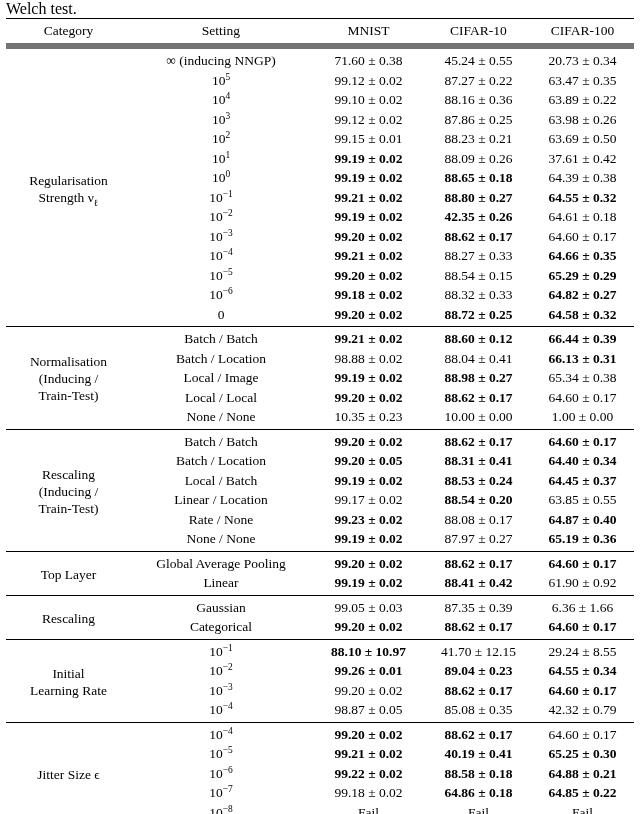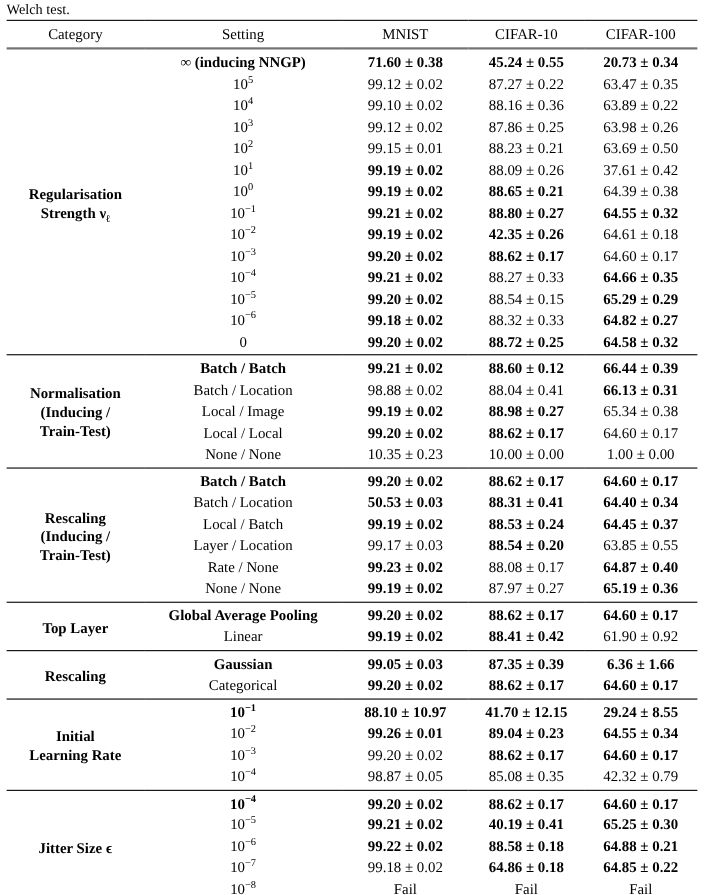--- a/index.html
+++ b/index.html
@@ -11,33 +11,33 @@
     width: 640px;
     height: 814px;
     overflow: hidden;
     color: #000000;
     font-family: "Liberation Serif", serif;
   }
   .page {
     padding: 1px 6px 0 6px;
   }
   .caption {
-    font-size: 13px;
+    font-size: 16px;
     line-height: 15px;
     margin: 0 0 2px 0;
     text-align: left;
   }
   table.results {
     border-collapse: collapse;
     width: 628px;
     table-layout: fixed;
   }
   thead {
     border-top: 1.5px solid #000;
-    border-bottom: 2px solid #737373;
+    border-bottom: 6px solid #737373;
     margin-top: 44px;
   }
   th {
     font-weight: normal;
     font-size: 13.5px;
     padding: 4px 2px;
     text-align: center;
   }
   tbody {
     border-top: 1.5px solid #000;
@@ -46,21 +46,21 @@
     border-bottom: 1.5px solid #000;
   }
   td {
     text-align: center;
     font-size: 13.5px;
     line-height: 19.5px;
     padding: 0 2px;
     vertical-align: middle;
     white-space: nowrap;
   }
-  tbody tr:first-child td { padding-top: 2px; font-weight: bold; }
+  tbody tr:first-child td { padding-top: 2px; }
   tbody tr:last-child td { padding-bottom: 2px; }
   td.category div { line-height: 17px; }
   .bold { font-weight: bold; }
   sup, sub {
     font-size: 0.7em;
     line-height: 0;
   }
 </style>
 </head>
 <body>
@@ -121,21 +121,21 @@
         </tr>
         <tr>
           <td class="setting">10<sup>1</sup></td>
           <td class="value bold">99.19 ± 0.02</td>
           <td class="value">88.09 ± 0.26</td>
           <td class="value">37.61 ± 0.42</td>
         </tr>
         <tr>
           <td class="setting">10<sup>0</sup></td>
           <td class="value bold">99.19 ± 0.02</td>
-          <td class="value bold">88.65 ± 0.21</td>
+          <td class="value bold">88.65 ± 0.18</td>
           <td class="value">64.39 ± 0.38</td>
         </tr>
         <tr>
           <td class="setting">10<sup>−1</sup></td>
           <td class="value bold">99.21 ± 0.02</td>
           <td class="value bold">88.80 ± 0.27</td>
           <td class="value bold">64.55 ± 0.32</td>
         </tr>
         <tr>
           <td class="setting">10<sup>−2</sup></td>
@@ -218,33 +218,33 @@
             <div>(Inducing /</div>
             <div>Train-Test)</div>
           </td>
           <td class="setting">Batch / Batch</td>
           <td class="value bold">99.20 ± 0.02</td>
           <td class="value bold">88.62 ± 0.17</td>
           <td class="value bold">64.60 ± 0.17</td>
         </tr>
         <tr>
           <td class="setting">Batch / Location</td>
-          <td class="value bold">50.53 ± 0.03</td>
+          <td class="value bold">99.20 ± 0.05</td>
           <td class="value bold">88.31 ± 0.41</td>
           <td class="value bold">64.40 ± 0.34</td>
         </tr>
         <tr>
           <td class="setting">Local / Batch</td>
           <td class="value bold">99.19 ± 0.02</td>
           <td class="value bold">88.53 ± 0.24</td>
           <td class="value bold">64.45 ± 0.37</td>
         </tr>
         <tr>
-          <td class="setting">Layer / Location</td>
-          <td class="value">99.17 ± 0.03</td>
+          <td class="setting">Linear / Location</td>
+          <td class="value">99.17 ± 0.02</td>
           <td class="value bold">88.54 ± 0.20</td>
           <td class="value">63.85 ± 0.55</td>
         </tr>
         <tr>
           <td class="setting">Rate / None</td>
           <td class="value bold">99.23 ± 0.02</td>
           <td class="value">88.08 ± 0.17</td>
           <td class="value bold">64.87 ± 0.40</td>
         </tr>
         <tr>

